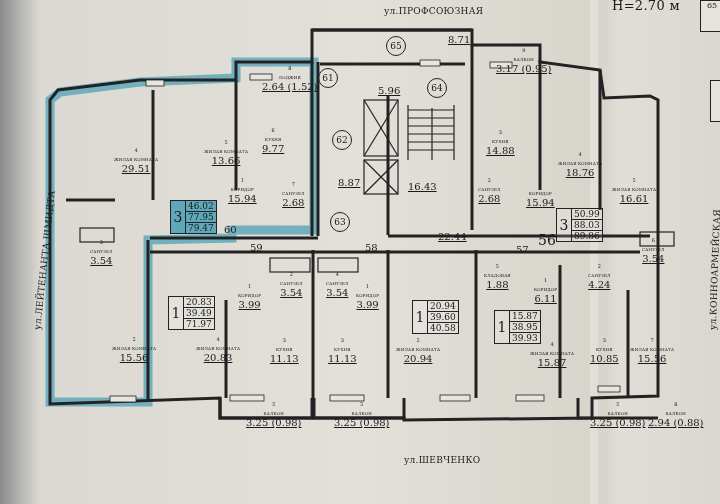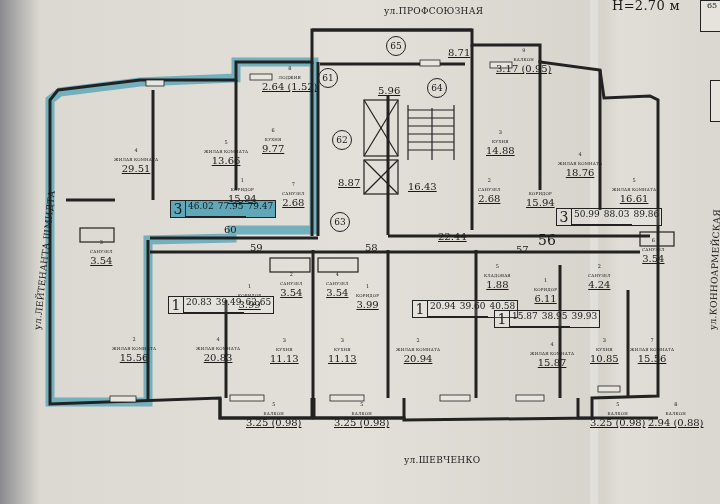--- a/index.html
+++ b/index.html
@@ -11,21 +11,21 @@
   svg.plan{position:absolute;left:0;top:0;}
   .lbl{position:absolute;font-size:9px;line-height:9px;text-align:center;white-space:nowrap;}
   .area{font-size:10px;text-decoration:underline;}
   .cap{font-size:4px;letter-spacing:.2px;text-transform:uppercase;display:block;}
   .num{font-size:5px;display:block;}
   .street{position:absolute;font-size:9px;letter-spacing:.3px;white-space:nowrap;}
   .circ{position:absolute;width:18px;height:18px;border:1px solid #222;border-radius:50%;
         font-size:9px;line-height:18px;text-align:center;}
   .apt{position:absolute;display:flex;border:1.5px solid #222;background:rgba(255,255,255,.15);}
   .apt .rooms{font-size:14px;width:14px;display:flex;align-items:center;justify-content:center;border-right:1.5px solid #222;}
-  .apt .vals{display:flex;flex-direction:row;}
+  .apt .vals{display:flex;flex-direction:column;}
   .apt .vals span{font-size:9px;line-height:10px;padding:0 2px;border-bottom:1px solid #222;}
   .apt .vals span:last-child{border-bottom:none;}
   .apt.hl{background:#5fa8ba;}
   .legend{position:absolute;border:1px solid #222;background:#e6e3dc;font-size:8px;}
   .stair-lbl{position:absolute;font-size:8px;}
 </style>
 </head>
 <body>
 
 <div class="paper"></div>
@@ -113,21 +113,21 @@
 <div class="street" style="left:650px;top:260px;transform:rotate(-88deg);width:130px;">ул.КОННОАРМЕЙСКАЯ</div>
 <div class="street" style="left:612px;top:-2px;font-size:13px;">H=2.70 м</div>
 <div class="legend" style="left:700px;top:0;width:30px;height:30px;"><span style="padding-left:6px;">65</span></div>
 <div class="legend" style="left:710px;top:80px;width:20px;height:40px;"></div>
 
 <div class="circ" style="left:386px;top:36px;">65</div>
 <div class="circ" style="left:318px;top:68px;">61</div>
 <div class="circ" style="left:427px;top:78px;">64</div>
 <div class="circ" style="left:332px;top:130px;">62</div>
 <div class="circ" style="left:330px;top:212px;">63</div>
-<div class="lbl area" style="left:448px;top:48px;">8.71</div>
+<div class="lbl area" style="left:448px;top:35px;">8.71</div>
 <div class="lbl area" style="left:378px;top:86px;">5.96</div>
 <div class="lbl area" style="left:338px;top:178px;">8.87</div>
 <div class="lbl area" style="left:408px;top:182px;">16.43</div>
 <div class="lbl area" style="left:438px;top:232px;">22.44</div>
 <div class="stair-lbl" style="left:224px;top:224px;font-size:10px;">60</div>
 <div class="stair-lbl" style="left:250px;top:242px;font-size:10px;">59</div>
 <div class="stair-lbl" style="left:365px;top:242px;font-size:10px;">58</div>
 <div class="stair-lbl" style="left:516px;top:244px;font-size:10px;">57</div>
 <div class="stair-lbl" style="left:538px;top:232px;font-size:14px;">56</div>
 
@@ -137,21 +137,21 @@
     <span>46.02</span>
     <span>77.95</span>
     <span>79.47</span>
   </div>
 </div>
 <div class="apt" style="left:168px;top:296px;">
   <div class="rooms">1</div>
   <div class="vals">
     <span>20.83</span>
     <span>39.49</span>
-    <span>62.65</span>
+    <span>71.97</span>
   </div>
 </div>
 <div class="apt" style="left:412px;top:300px;">
   <div class="rooms">1</div>
   <div class="vals">
     <span>20.94</span>
     <span>39.60</span>
     <span>40.58</span>
   </div>
 </div>

